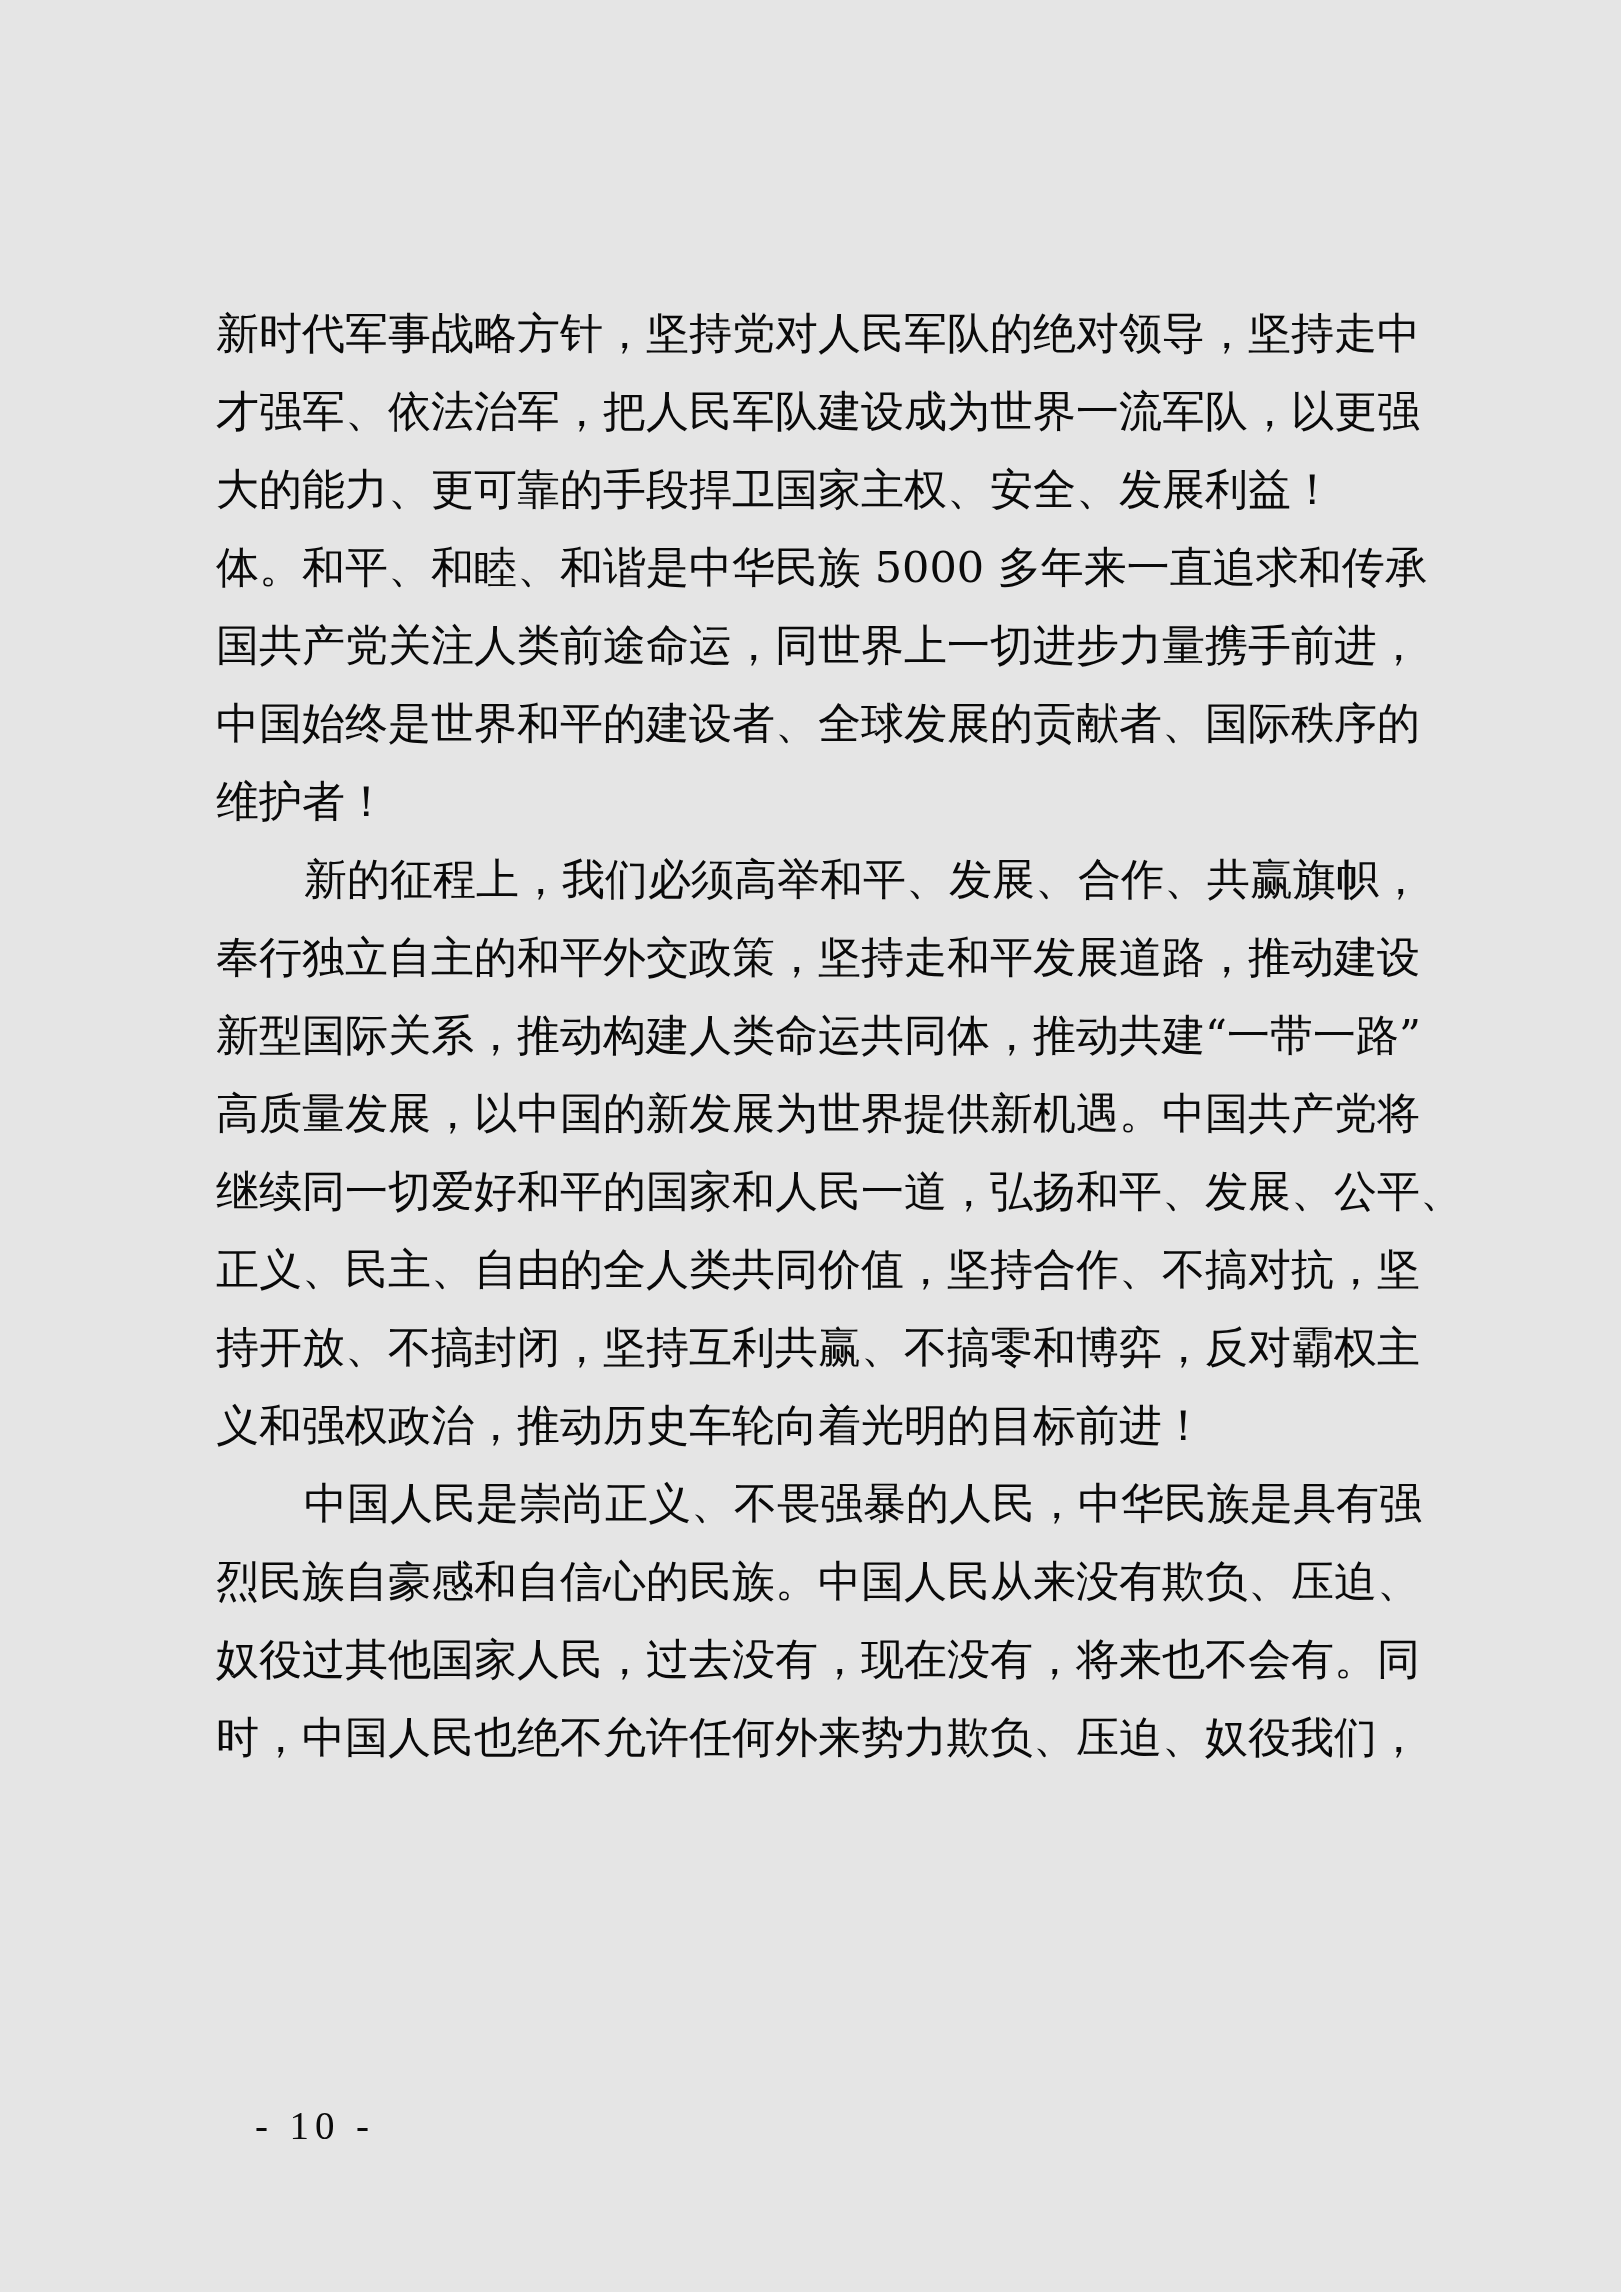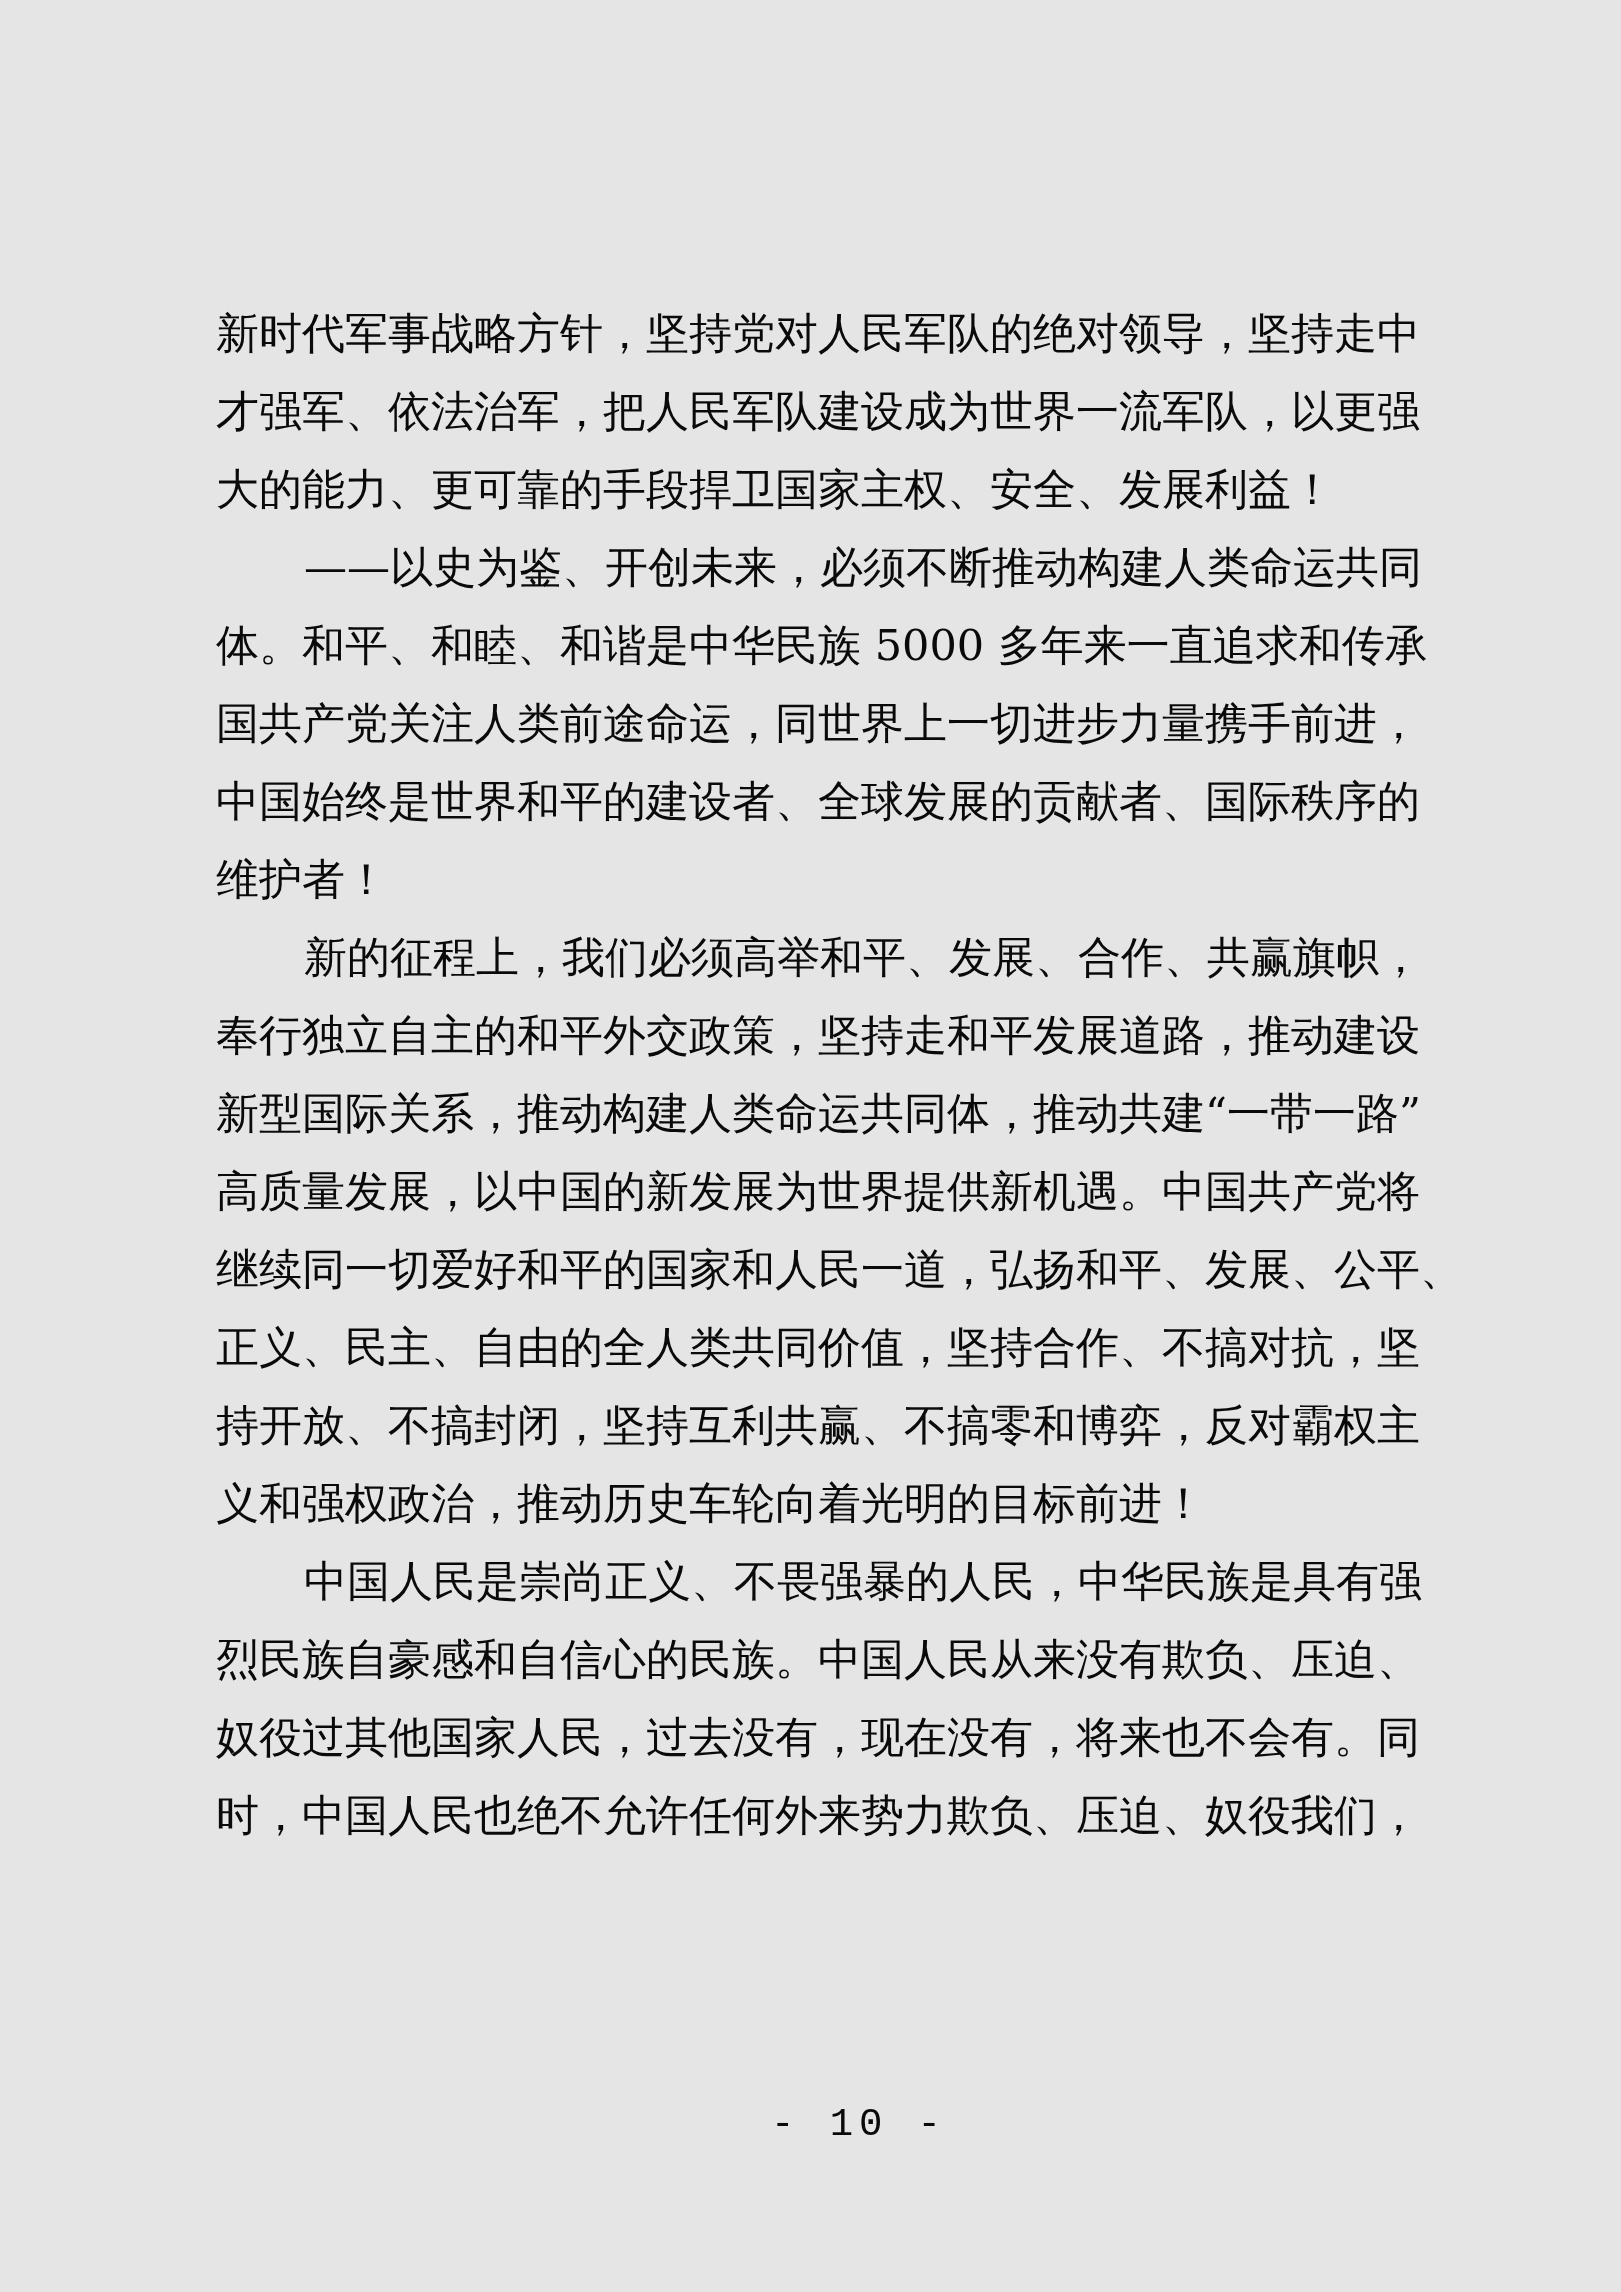--- a/index.html
+++ b/index.html
@@ -37,41 +37,39 @@
   .line.indent {
     text-indent: 88px;
   }
   .page-number {
     position: absolute;
     top: 2096px;
     left: 255px;
     width: 1208px;
     height: 59px;
     line-height: 59px;
-    text-align: center;
     font-size: 39px;
     letter-spacing: 5.9px;
     color: #0a0a0a;
-    font-family: Liberation Mono, monospace;
+    font-family: Liberation Serif, serif;
   }
 </style>
 </head>
 <body>
 
 <div class="page">
   <div class="text-block">
 
     <div class="para">
       <div class="line">新时代军事战略方针，坚持党对人民军队的绝对领导，坚持走中</div>
       <div class="line">才强军、依法治军，把人民军队建设成为世界一流军队，以更强</div>
       <div class="line">大的能力、更可靠的手段捍卫国家主权、安全、发展利益！</div>
     </div>
 
     <div class="para">
-      <div class="line indent">——以史为鉴、开创未来，必须不断推动构建人类命运共同</div>
       <div class="line">体。和平、和睦、和谐是中华民族 5000 多年来一直追求和传承</div>
       <div class="line">国共产党关注人类前途命运，同世界上一切进步力量携手前进，</div>
       <div class="line">中国始终是世界和平的建设者、全球发展的贡献者、国际秩序的</div>
       <div class="line">维护者！</div>
     </div>
 
     <div class="para">
       <div class="line indent">新的征程上，我们必须高举和平、发展、合作、共赢旗帜，</div>
       <div class="line">奉行独立自主的和平外交政策，坚持走和平发展道路，推动建设</div>
       <div class="line">新型国际关系，推动构建人类命运共同体，推动共建“一带一路”</div>

